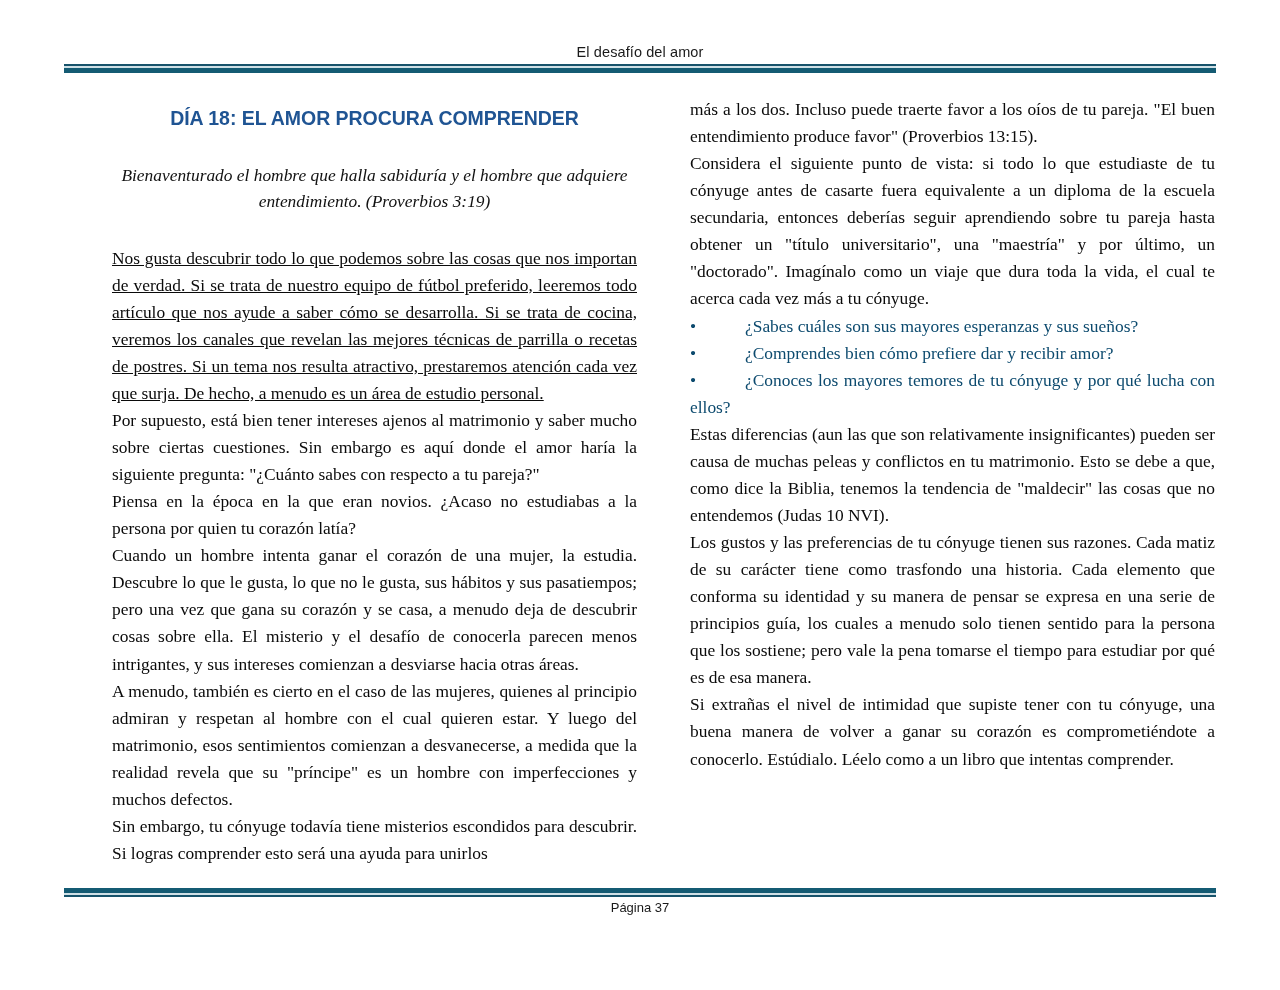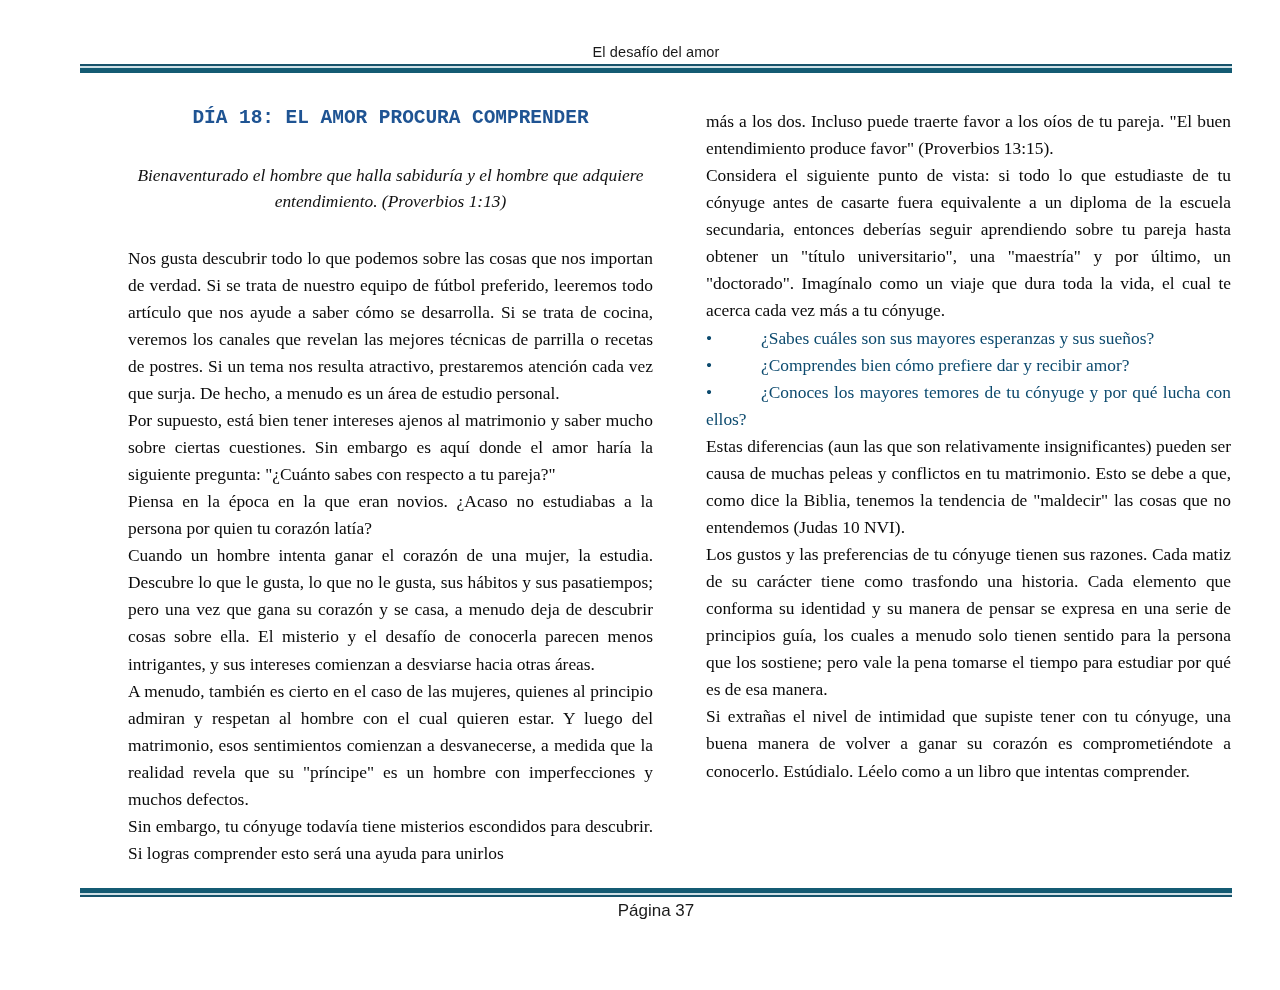--- a/index.html
+++ b/index.html
@@ -13,21 +13,21 @@
     height: 990px;
     position: relative;
     overflow: hidden;
     font-family: "Liberation Serif", "DejaVu Serif", serif;
     color: #000000;
     -webkit-font-smoothing: antialiased;
   }
 
   .page {
     position: absolute;
-    left: 16px; top: 0;
+    left: 0; top: 0;
     width: 1076px;
     height: 990px;
     box-sizing: border-box;
   }
 
   
   .running-header {
     position: absolute;
     left: 64px;
     top: 44px;
@@ -99,21 +99,21 @@
     background: #17536b;
   }
 
   .running-footer {
     position: absolute;
     left: 64px;
     top: 900px;
     width: 1152px;
     text-align: center;
     font-family: "Liberation Sans", "DejaVu Sans", sans-serif;
-    font-size: 17px;
+    font-size: 13px;
     color: #1a1a1a;
     line-height: 1.3;
   }
 
   
   .columns {
     position: absolute;
     left: 0;
     top: 96px;
     width: 1280px;
@@ -124,21 +124,21 @@
     position: absolute;
     top: 0;
     width: 525px;
     height: 780px;
   }
   .col-left  { left: 112px; }
   .col-right { left: 690px; }
 
   
   .day-title {
-    font-family: Liberation Mono, monospace;
+    font-family: Liberation Sans, sans-serif;
     font-size: 19.5px;
     font-weight: bold;
     color: #1f5493;
     text-align: center;
     letter-spacing: -0.05px;
     margin: 10px 0 0 0;
     line-height: 1.25;
   }
 
   
@@ -155,24 +155,24 @@
   
   p.body {
     font-size: 17.4px;
     line-height: 1.555;
     text-align: justify;
     text-justify: inter-word;
     margin: 0;
     color: #0a0a0a;
     hyphens: none;
   }
-  p.body.first-body { margin-top: 30px; }
-
-  
-  .col-right p.body.flow-start { margin-top: 12px; }
+  p.body.first-body { margin-top: 30px; text-decoration: underline; }
+
+  
+  .col-right p.body.flow-start { margin-top: 0; }
 
   
   .bullets {
     list-style: none;
     margin: 0;
     padding: 0;
   }
   .bullets li {
     font-size: 17.4px;
     line-height: 1.555;
@@ -204,21 +204,21 @@
     <div class="rule-gap"></div>
     <div class="rule-thick"></div>
   </div>
 
   <div class="columns">
 
     <div class="col col-left">
 
       <h1 class="day-title">DÍA 18: EL AMOR PROCURA COMPRENDER</h1>
 
-      <div class="epigraph">Bienaventurado el hombre que halla sabiduría y el hombre que adquiere entendimiento. (Proverbios 1:13)</div>
+      <div class="epigraph">Bienaventurado el hombre que halla sabiduría y el hombre que adquiere entendimiento. (Proverbios 3:19)</div>
 
       <p class="body first-body">Nos gusta descubrir todo lo que podemos sobre las cosas que nos importan de verdad. Si se trata de nuestro equipo de fútbol preferido, leeremos todo artículo que nos ayude a saber cómo se desarrolla. Si se trata de cocina, veremos los canales que revelan las mejores técnicas de parrilla o recetas de postres. Si un tema nos resulta atractivo, prestaremos atención cada vez que surja. De hecho, a menudo es un área de estudio personal.</p>
 
       <p class="body">Por supuesto, está bien tener intereses ajenos al matrimonio y saber mucho sobre ciertas cuestiones. Sin embargo es aquí donde el amor haría la siguiente pregunta: "¿Cuánto sabes con respecto a tu pareja?"</p>
 
       <p class="body">Piensa en la época en la que eran novios. ¿Acaso no estudiabas a la persona por quien tu corazón latía?</p>
 
       <p class="body">Cuando un hombre intenta ganar el corazón de una mujer, la estudia. Descubre lo que le gusta, lo que no le gusta, sus hábitos y sus pasatiempos; pero una vez que gana su corazón y se casa, a menudo deja de descubrir cosas sobre ella. El misterio y el desafío de conocerla parecen menos intrigantes, y sus intereses comienzan a desviarse hacia otras áreas.</p>
 
       <p class="body">A menudo, también es cierto en el caso de las mujeres, quienes al principio admiran y respetan al hombre con el cual quieren estar. Y luego del matrimonio, esos sentimientos comienzan a desvanecerse, a medida que la realidad revela que su "príncipe" es un hombre con imperfecciones y muchos defectos.</p>

